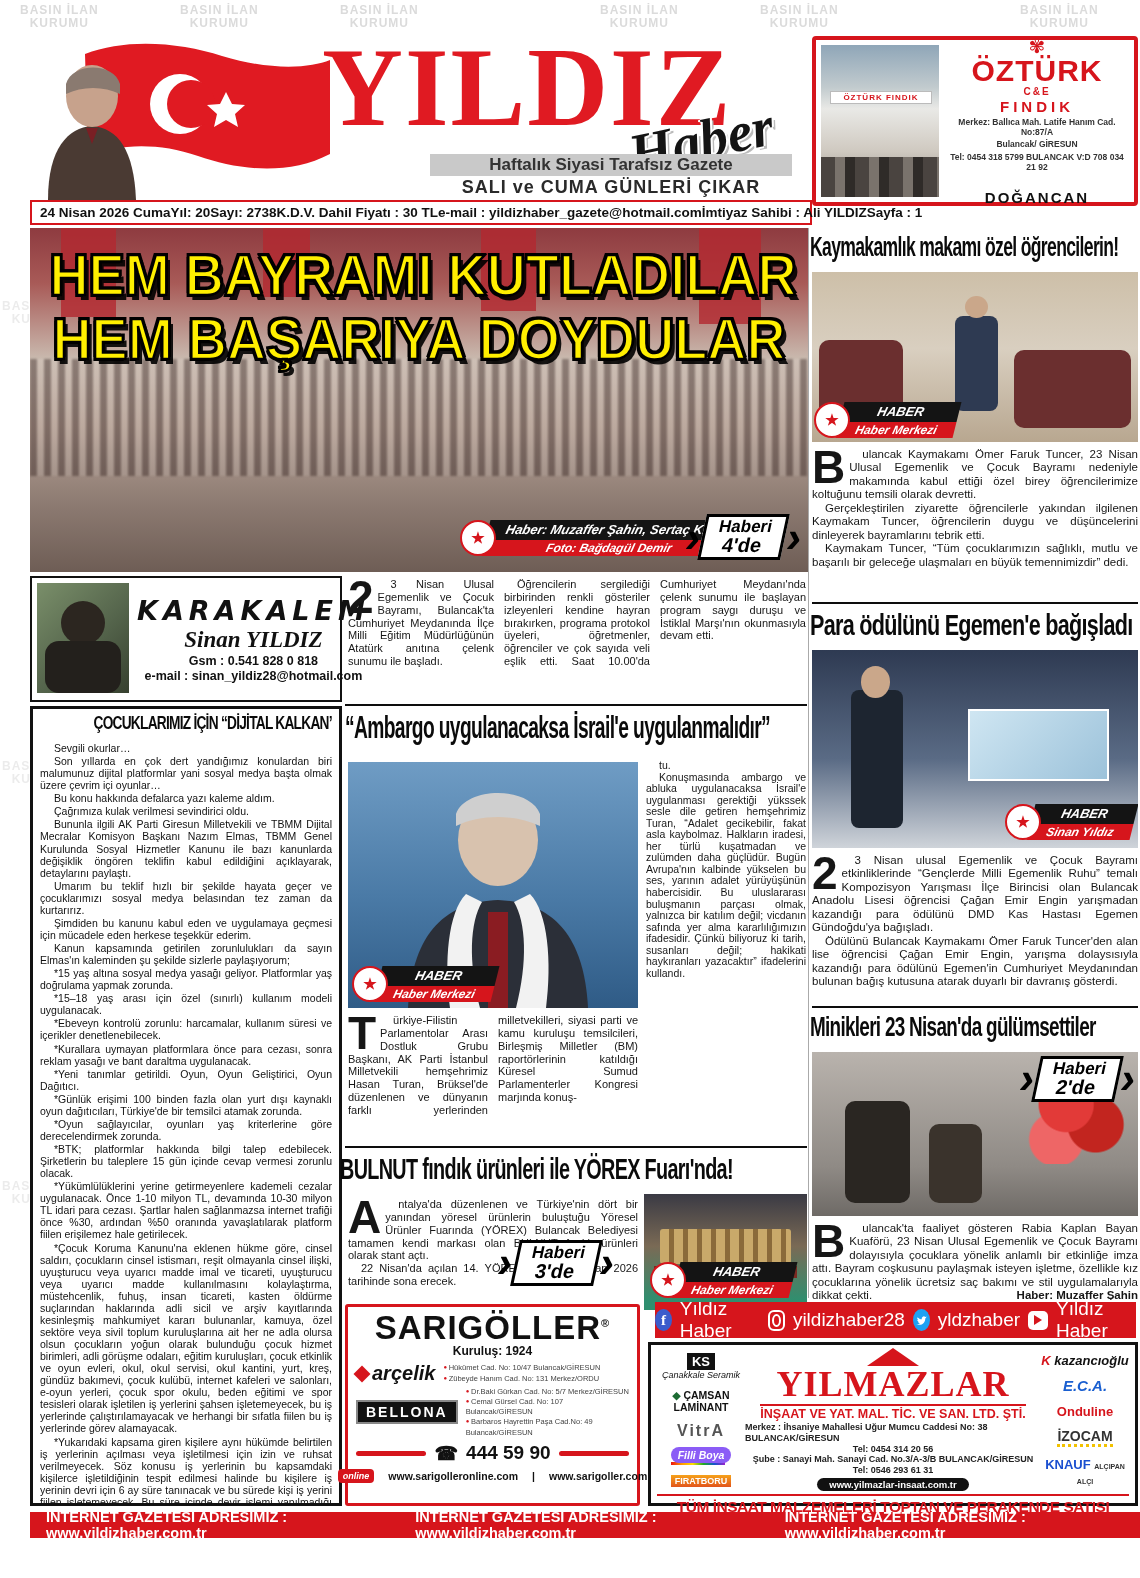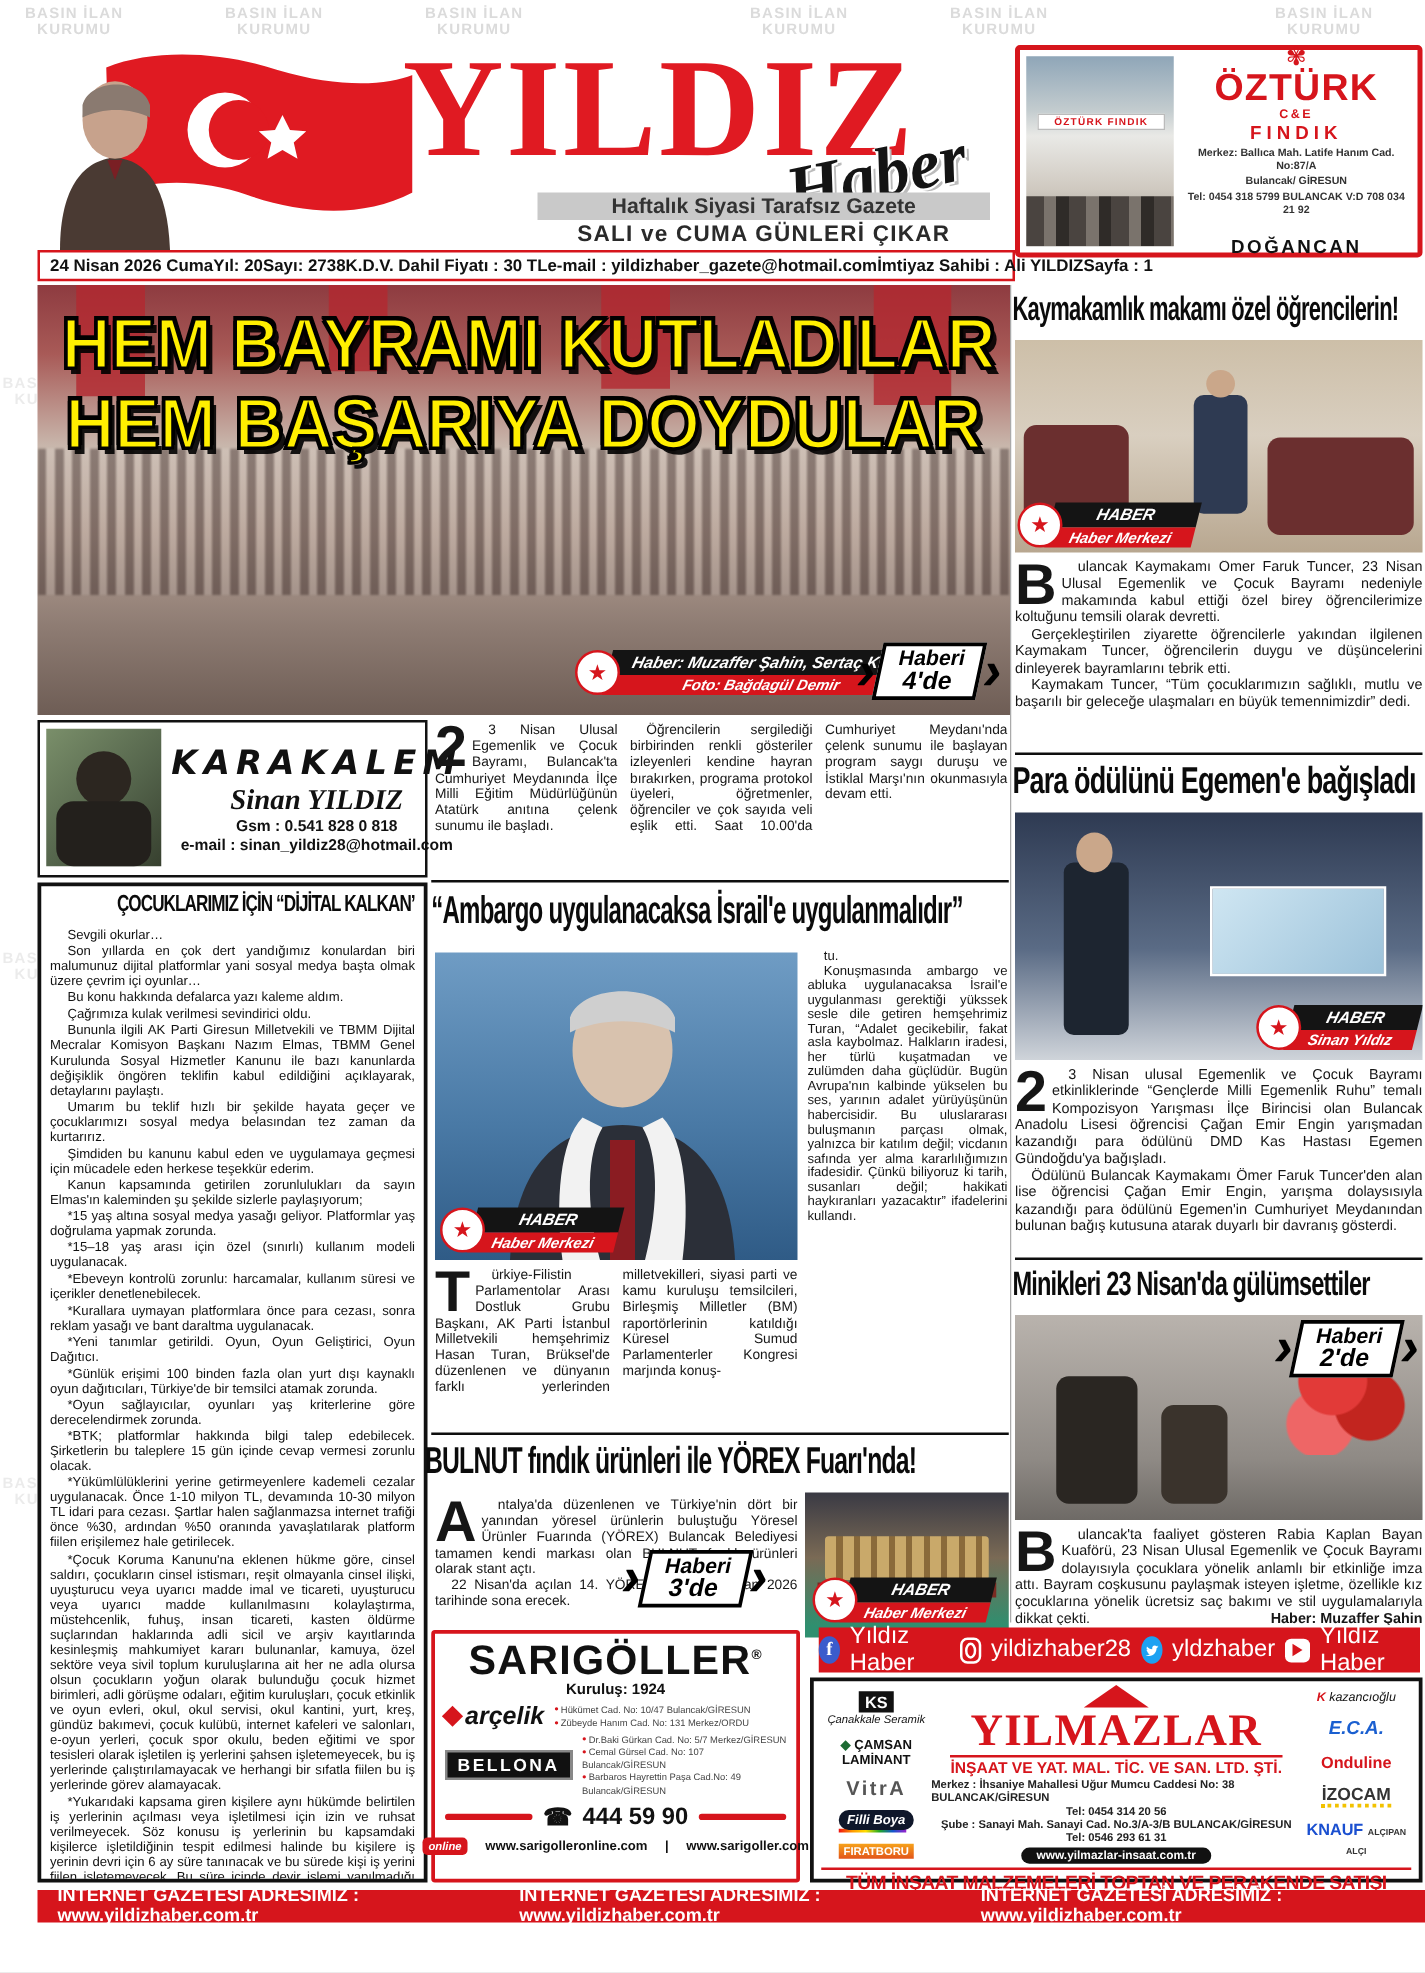--- a/index.html
+++ b/index.html
@@ -85,24 +85,24 @@
   .ym-name{font-family:"Liberation Serif",serif;font-weight:bold;color:#d6151c;font-size:36px;line-height:1;letter-spacing:1px}
   .ym-sub{color:#d6151c;font-weight:bold;font-size:12.5px;border-top:2px solid #d6151c;margin-top:2px;padding-top:1px}
   .ym-addr{font-size:9px;font-weight:bold;color:#222}
   .ym-pill{background:#111;color:#fff;border-radius:9px;padding:1px 12px;font-size:9.5px;font-weight:bold;margin-top:2px}
   .ym-banner{width:100%;text-align:center;color:#d6151c;font-weight:bold;font-size:15.5px;border-top:2px solid #d6151c;margin-top:3px;padding-top:2px;letter-spacing:-.5px}
   .ks{background:#111;color:#fff;font-weight:bold;padding:1px 5px;font-size:13px;display:inline-block}
   .scr{font-style:italic;font-size:9px}
   .camsan{font-weight:bold;font-size:10.5px}
   .camsan::before{content:"◆ ";color:#1d6b33}
   .vitra{font-size:16px;letter-spacing:2px;color:#555;font-weight:bold}
-  .filli{background:#0f172a;color:#fff;font-style:italic;border-radius:9px;padding:2px 7px;font-size:10.5px;font-weight:bold}
+  .filli{background:#8b5cf6;color:#fff;font-style:italic;border-radius:9px;padding:2px 7px;font-size:10.5px;font-weight:bold}
   .rainbow{width:54px;height:3px;background:linear-gradient(90deg,#e11,#f90,#fd0,#2a2,#15c,#92c);margin-top:1px}
   .firat{background:linear-gradient(#f6a21a,#e2541a);color:#fff;font-weight:bold;font-size:9px;padding:1px 4px}
-  .kaz{font-size:10px;font-weight:normal;font-style:italic}
+  .kaz{font-size:13px;font-weight:bold;font-style:italic}
   .kaz::before{content:"K ";color:#d6151c;font-weight:bold}
   .eca{color:#1a5fd0;font-weight:bold;font-style:italic;font-size:15px}
   .ond{color:#d6151c;font-weight:bold;font-size:13px}
   .izo{color:#333;font-weight:bold;font-size:14px;border-bottom:3px dotted #f2c200}
   .knauf{color:#1a4fd0;font-weight:bold;font-size:13px}
   .knauf small{color:#333;font-size:7px;font-weight:bold}
   
   .social{background:#d6151c;color:#fff;display:flex;align-items:center;justify-content:center;gap:8px;font-size:19px}
   .sic{display:inline-flex;align-items:center;justify-content:center}
   .fb{width:22px;height:22px;border-radius:50%;background:#3b5ccc;color:#fff;font-family:"Liberation Serif",serif;font-weight:bold;font-size:15px}

